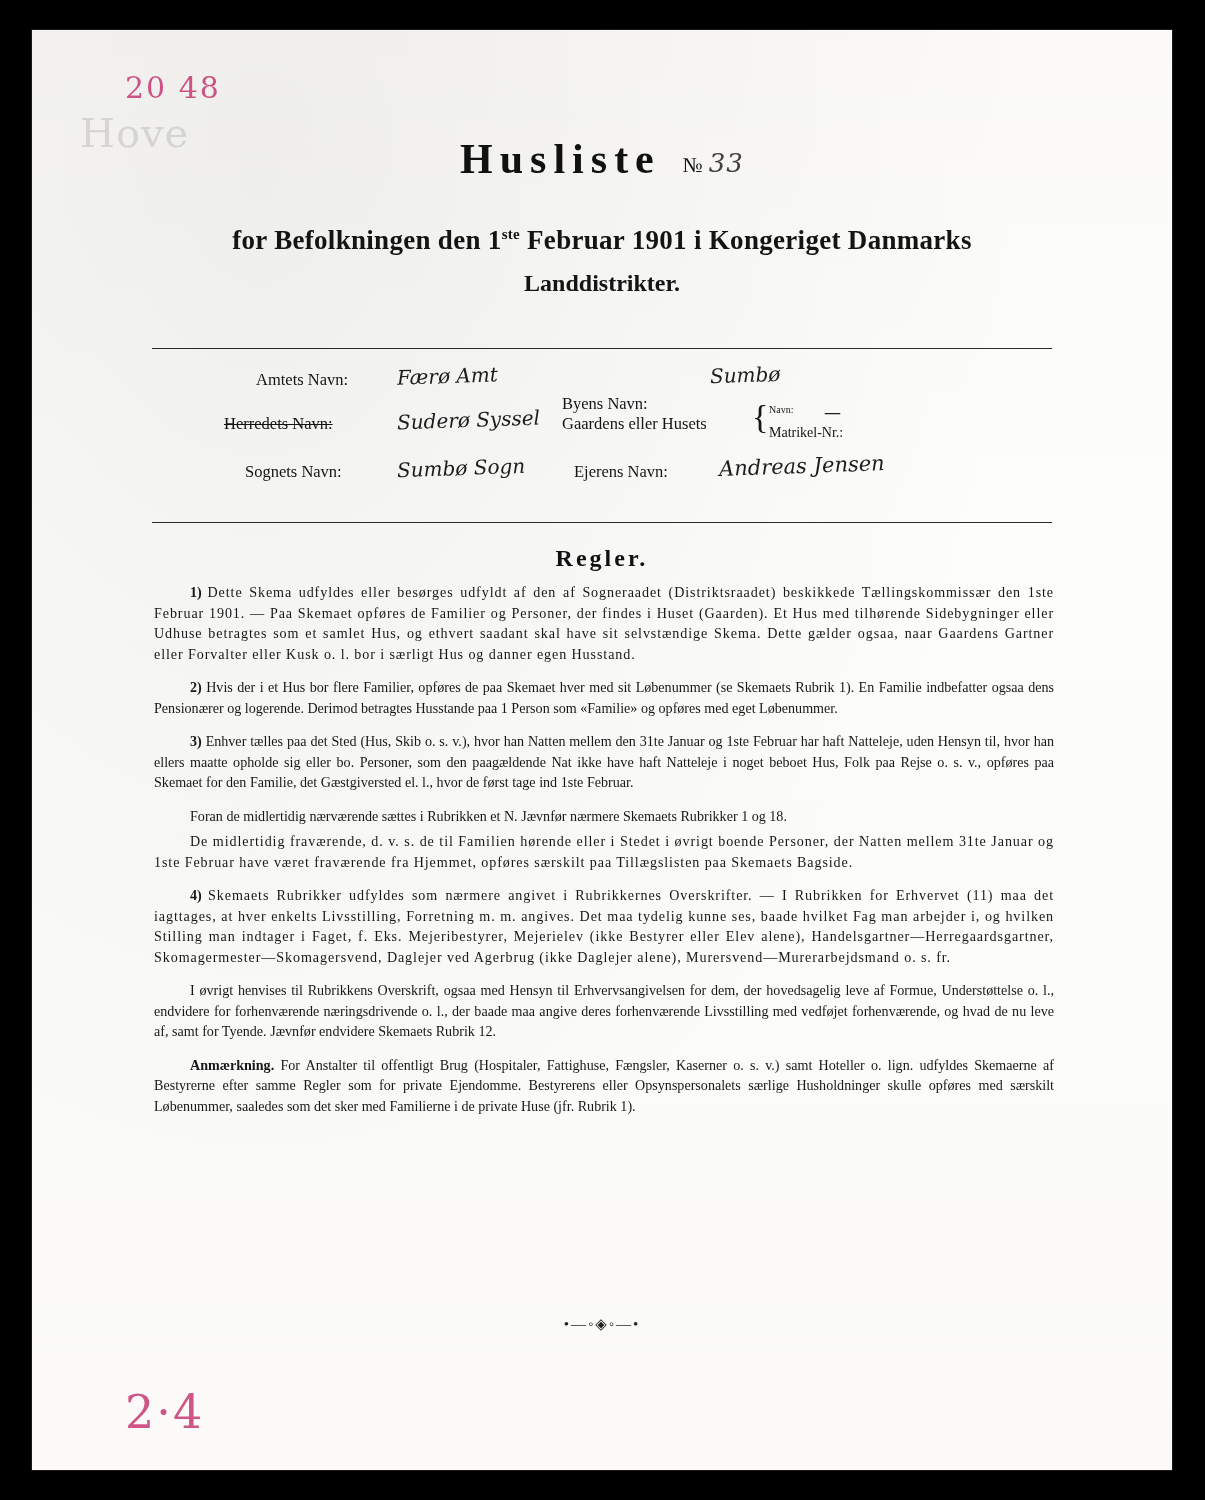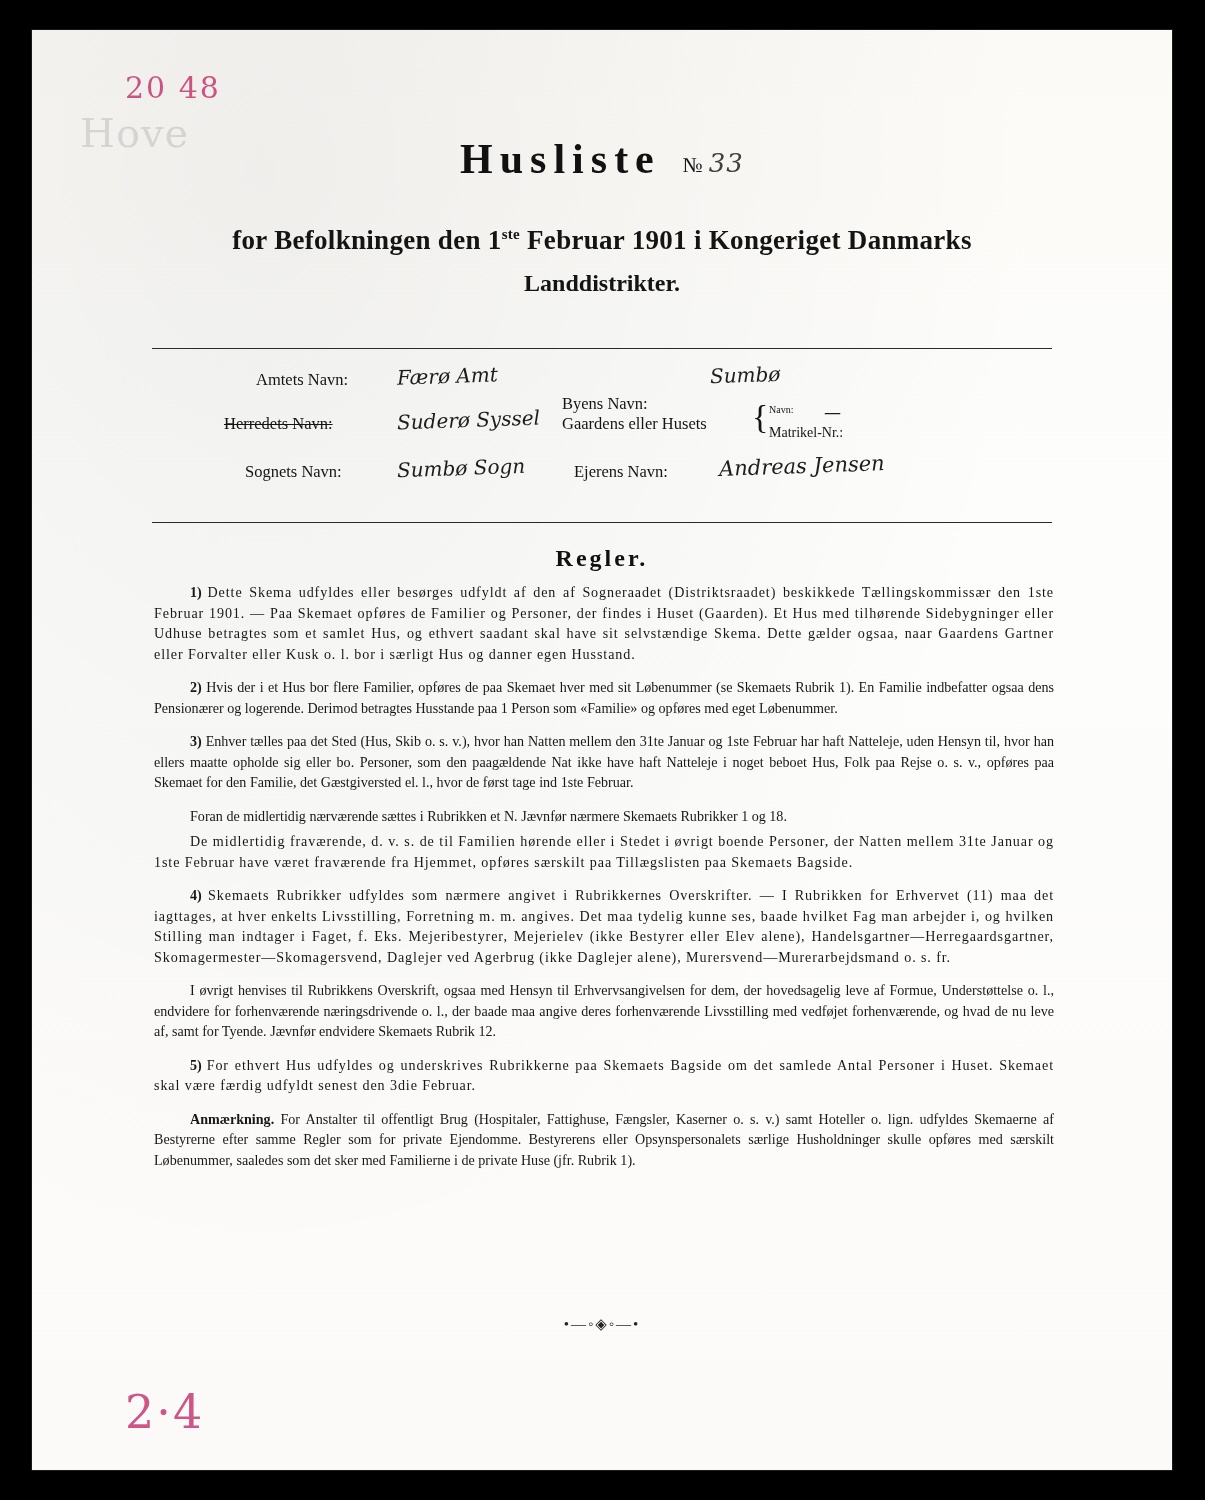--- a/index.html
+++ b/index.html
@@ -265,18 +265,17 @@
   <div class="regler-title">Regler.</div>
 
   <div class="rules">
     <p><span class="num">1)</span> <span class="sp">Dette Skema udfyldes eller besørges udfyldt af den af Sogneraadet (Distriktsraadet) beskikkede Tællingskommissær den 1ste Februar 1901. — Paa Skemaet opføres de Familier og Personer, der findes i Huset (Gaarden). Et Hus med tilhørende Sidebygninger eller Udhuse betragtes som et samlet Hus, og ethvert saadant skal have sit selvstændige Skema. Dette gælder ogsaa, naar Gaardens Gartner eller Forvalter eller Kusk o. l. bor i særligt Hus og danner egen Husstand.</span></p>
     <p><span class="num">2)</span> <span>Hvis der i et Hus bor flere Familier, opføres de paa Skemaet hver med sit Løbenummer (se Skemaets Rubrik 1). En Familie indbefatter ogsaa dens Pensionærer og logerende. Derimod betragtes Husstande paa 1 Person som «Familie» og opføres med eget Løbenummer.</span></p>
     <p><span class="num">3)</span> <span>Enhver tælles paa det Sted (Hus, Skib o. s. v.), hvor han Natten mellem den 31te Januar og 1ste Februar har haft Natteleje, uden Hensyn til, hvor han ellers maatte opholde sig eller bo. Personer, som den paagældende Nat ikke have haft Natteleje i noget beboet Hus, Folk paa Rejse o. s. v., opføres paa Skemaet for den Familie, det Gæstgiversted el. l., hvor de først tage ind 1ste Februar.</span></p>
     <p class="indent" style="margin-bottom:5px;"><span>Foran de midlertidig nærværende sættes i Rubrikken et N. Jævnfør nærmere Skemaets Rubrikker 1 og 18.</span></p>
     <p class="indent"><span class="sp">De midlertidig fraværende, d. v. s. de til Familien hørende eller i Stedet i øvrigt boende Personer, der Natten mellem 31te Januar og 1ste Februar have været fraværende fra Hjemmet, opføres særskilt paa Tillægslisten paa Skemaets Bagside.</span></p>
     <p><span class="num">4)</span> <span class="sp">Skemaets Rubrikker udfyldes som nærmere angivet i Rubrikkernes Overskrifter. — I Rubrikken for Erhvervet (11) maa det iagttages, at hver enkelts Livsstilling, Forretning m. m. angives. Det maa tydelig kunne ses, baade hvilket Fag man arbejder i, og hvilken Stilling man indtager i Faget, f. Eks. Mejeribestyrer, Mejerielev (ikke Bestyrer eller Elev alene), Handelsgartner—Herregaardsgartner, Skomagermester—Skomagersvend, Daglejer ved Agerbrug (ikke Daglejer alene), Murersvend—Murerarbejdsmand o. s. fr.</span></p>
     <p class="indent"><span>I øvrigt henvises til Rubrikkens Overskrift, ogsaa med Hensyn til Erhvervsangivelsen for dem, der hovedsagelig leve af Formue, Understøttelse o. l., endvidere for forhenværende næringsdrivende o. l., der baade maa angive deres forhenværende Livsstilling med vedføjet forhenværende, og hvad de nu leve af, samt for Tyende. Jævnfør endvidere Skemaets Rubrik 12.</span></p>
-    <p><span class="num">5)</span> <span class="sp">For ethvert Hus udfyldes og underskrives Rubrikkerne paa Skemaets Bagside om det samlede Antal Personer i Huset. Skemaet skal være færdig udfyldt senest den 3die Februar.</span></p>
     <p><span class="num">Anmærkning.</span> <span>For Anstalter til offentligt Brug (Hospitaler, Fattighuse, Fængsler, Kaserner o. s. v.) samt Hoteller o. lign. udfyldes Skemaerne af Bestyrerne efter samme Regler som for private Ejendomme. Bestyrerens eller Opsynspersonalets særlige Husholdninger skulle opføres med særskilt Løbenummer, saaledes som det sker med Familierne i de private Huse (jfr. Rubrik 1).</span></p>
   </div>
 
   <div class="ornament">•—◦◈◦—•</div>
 </div>
 
 </body></html>

